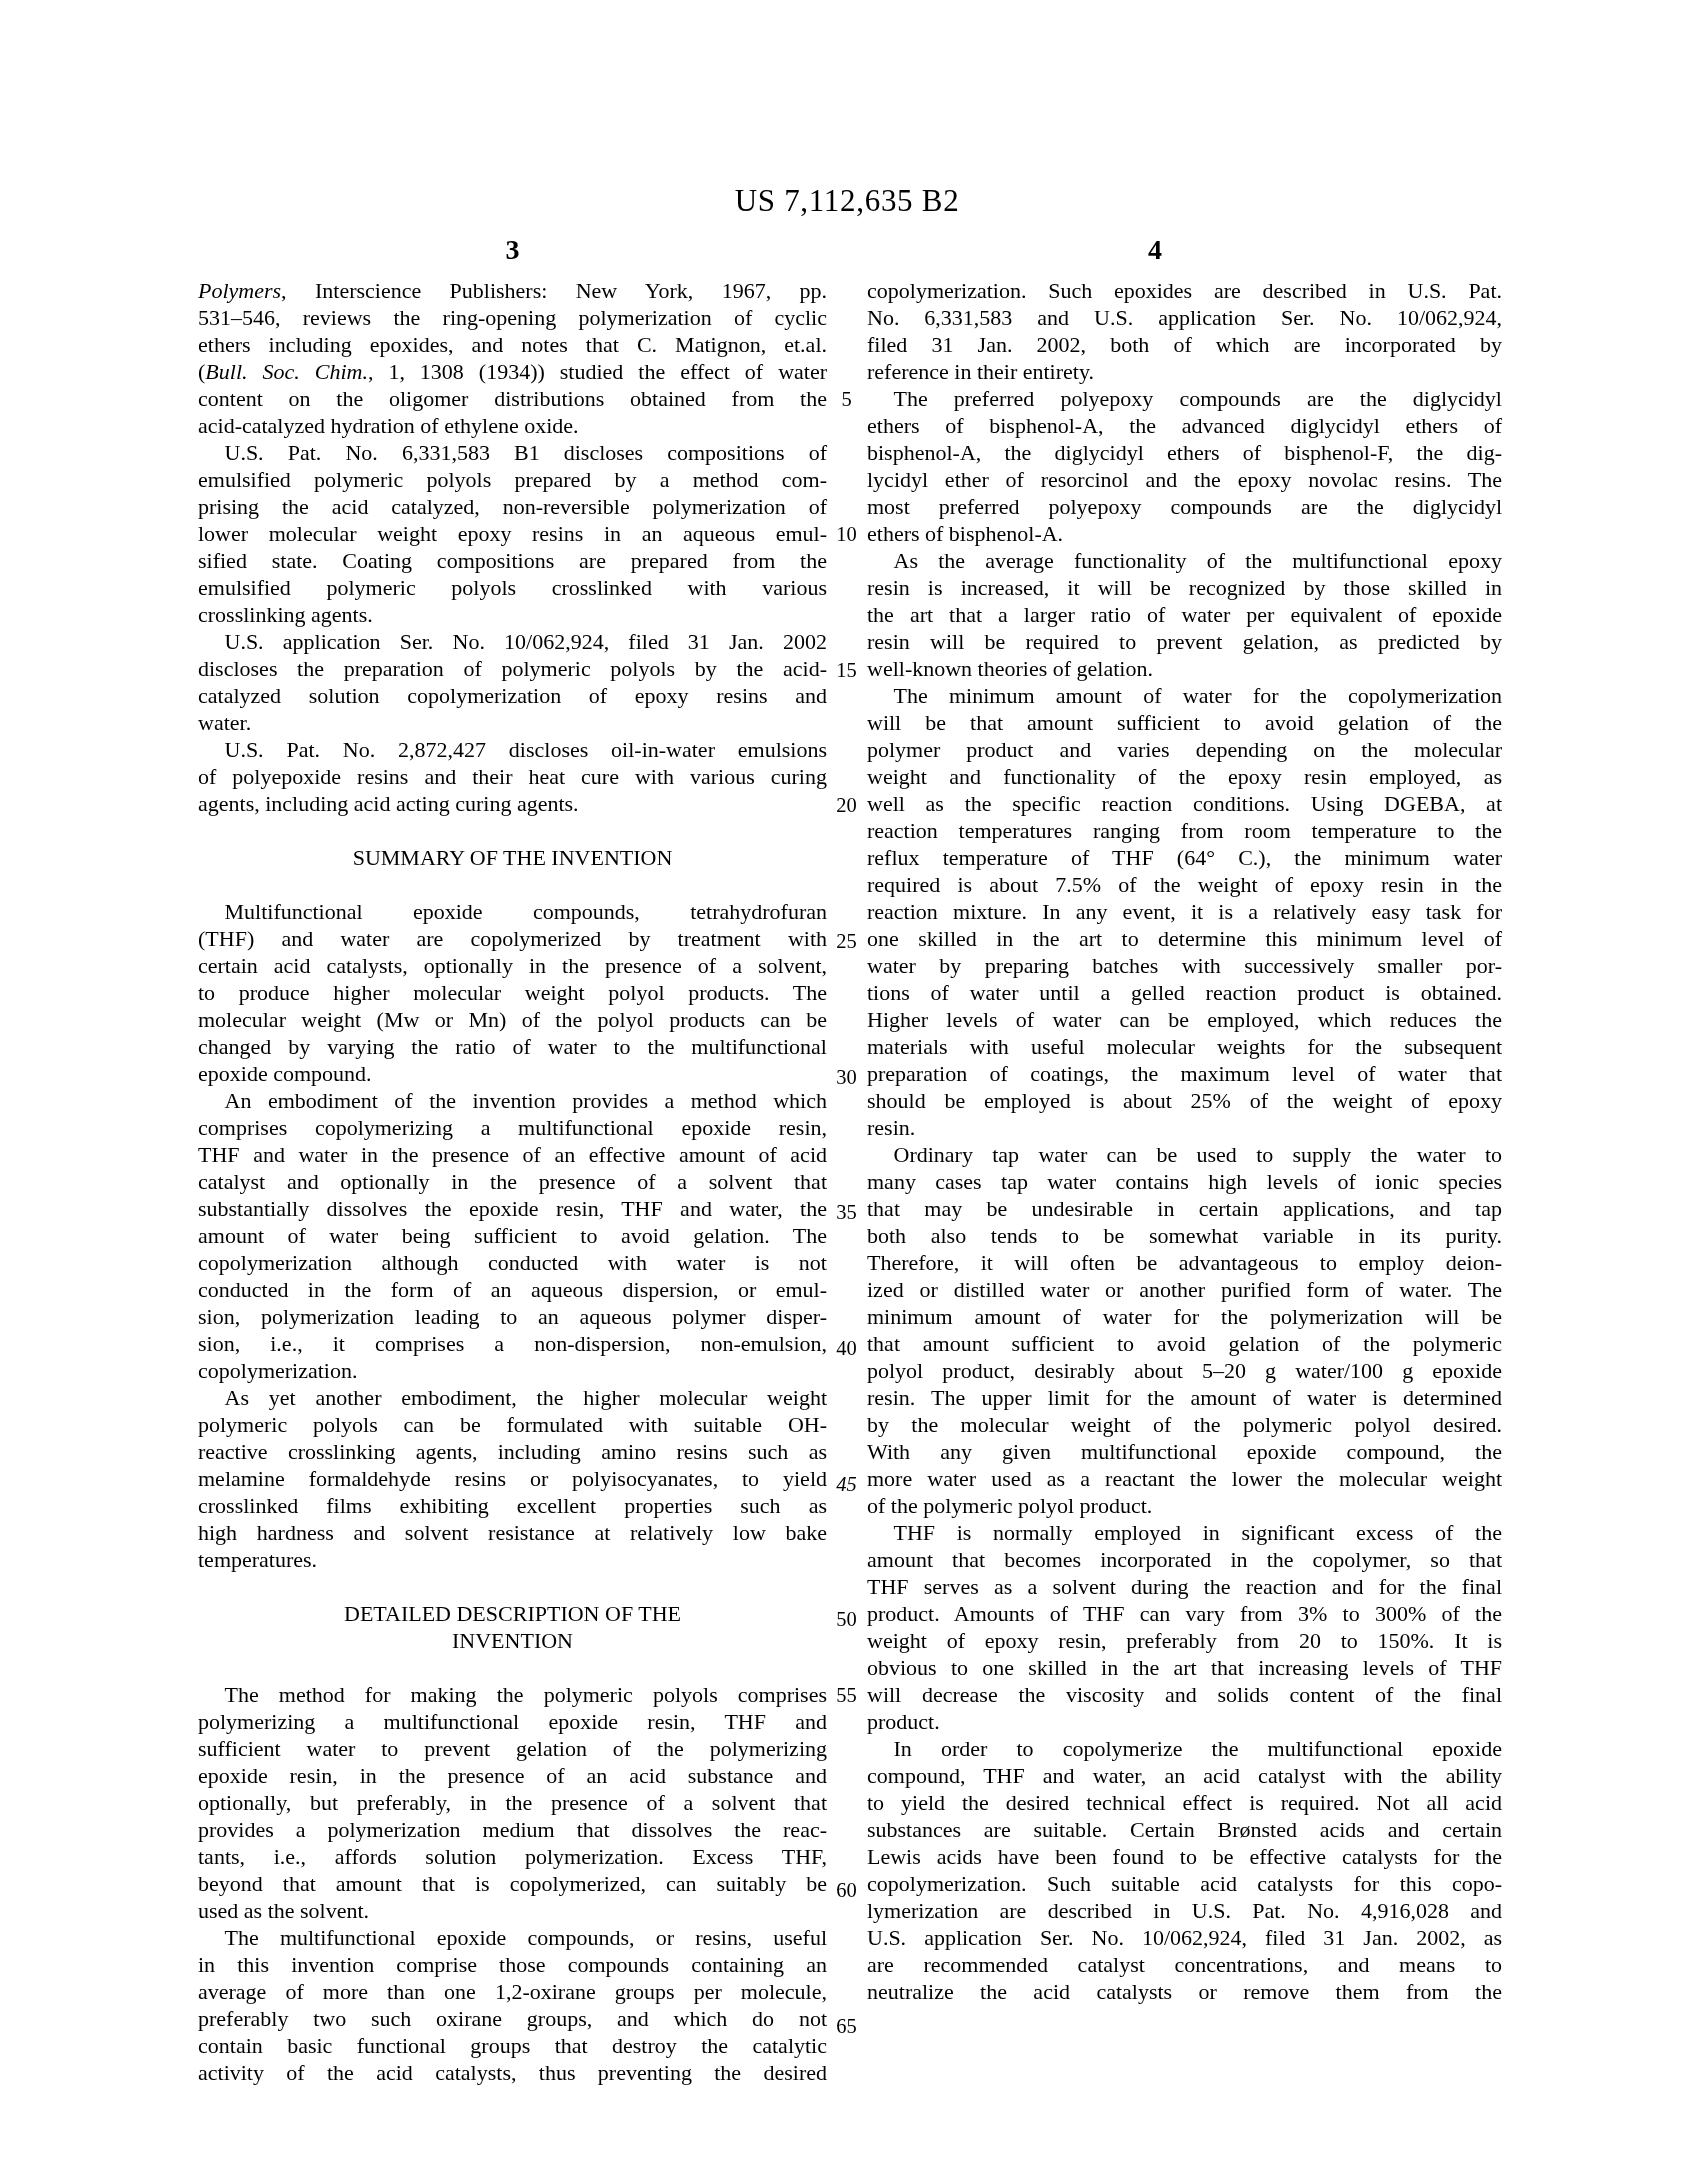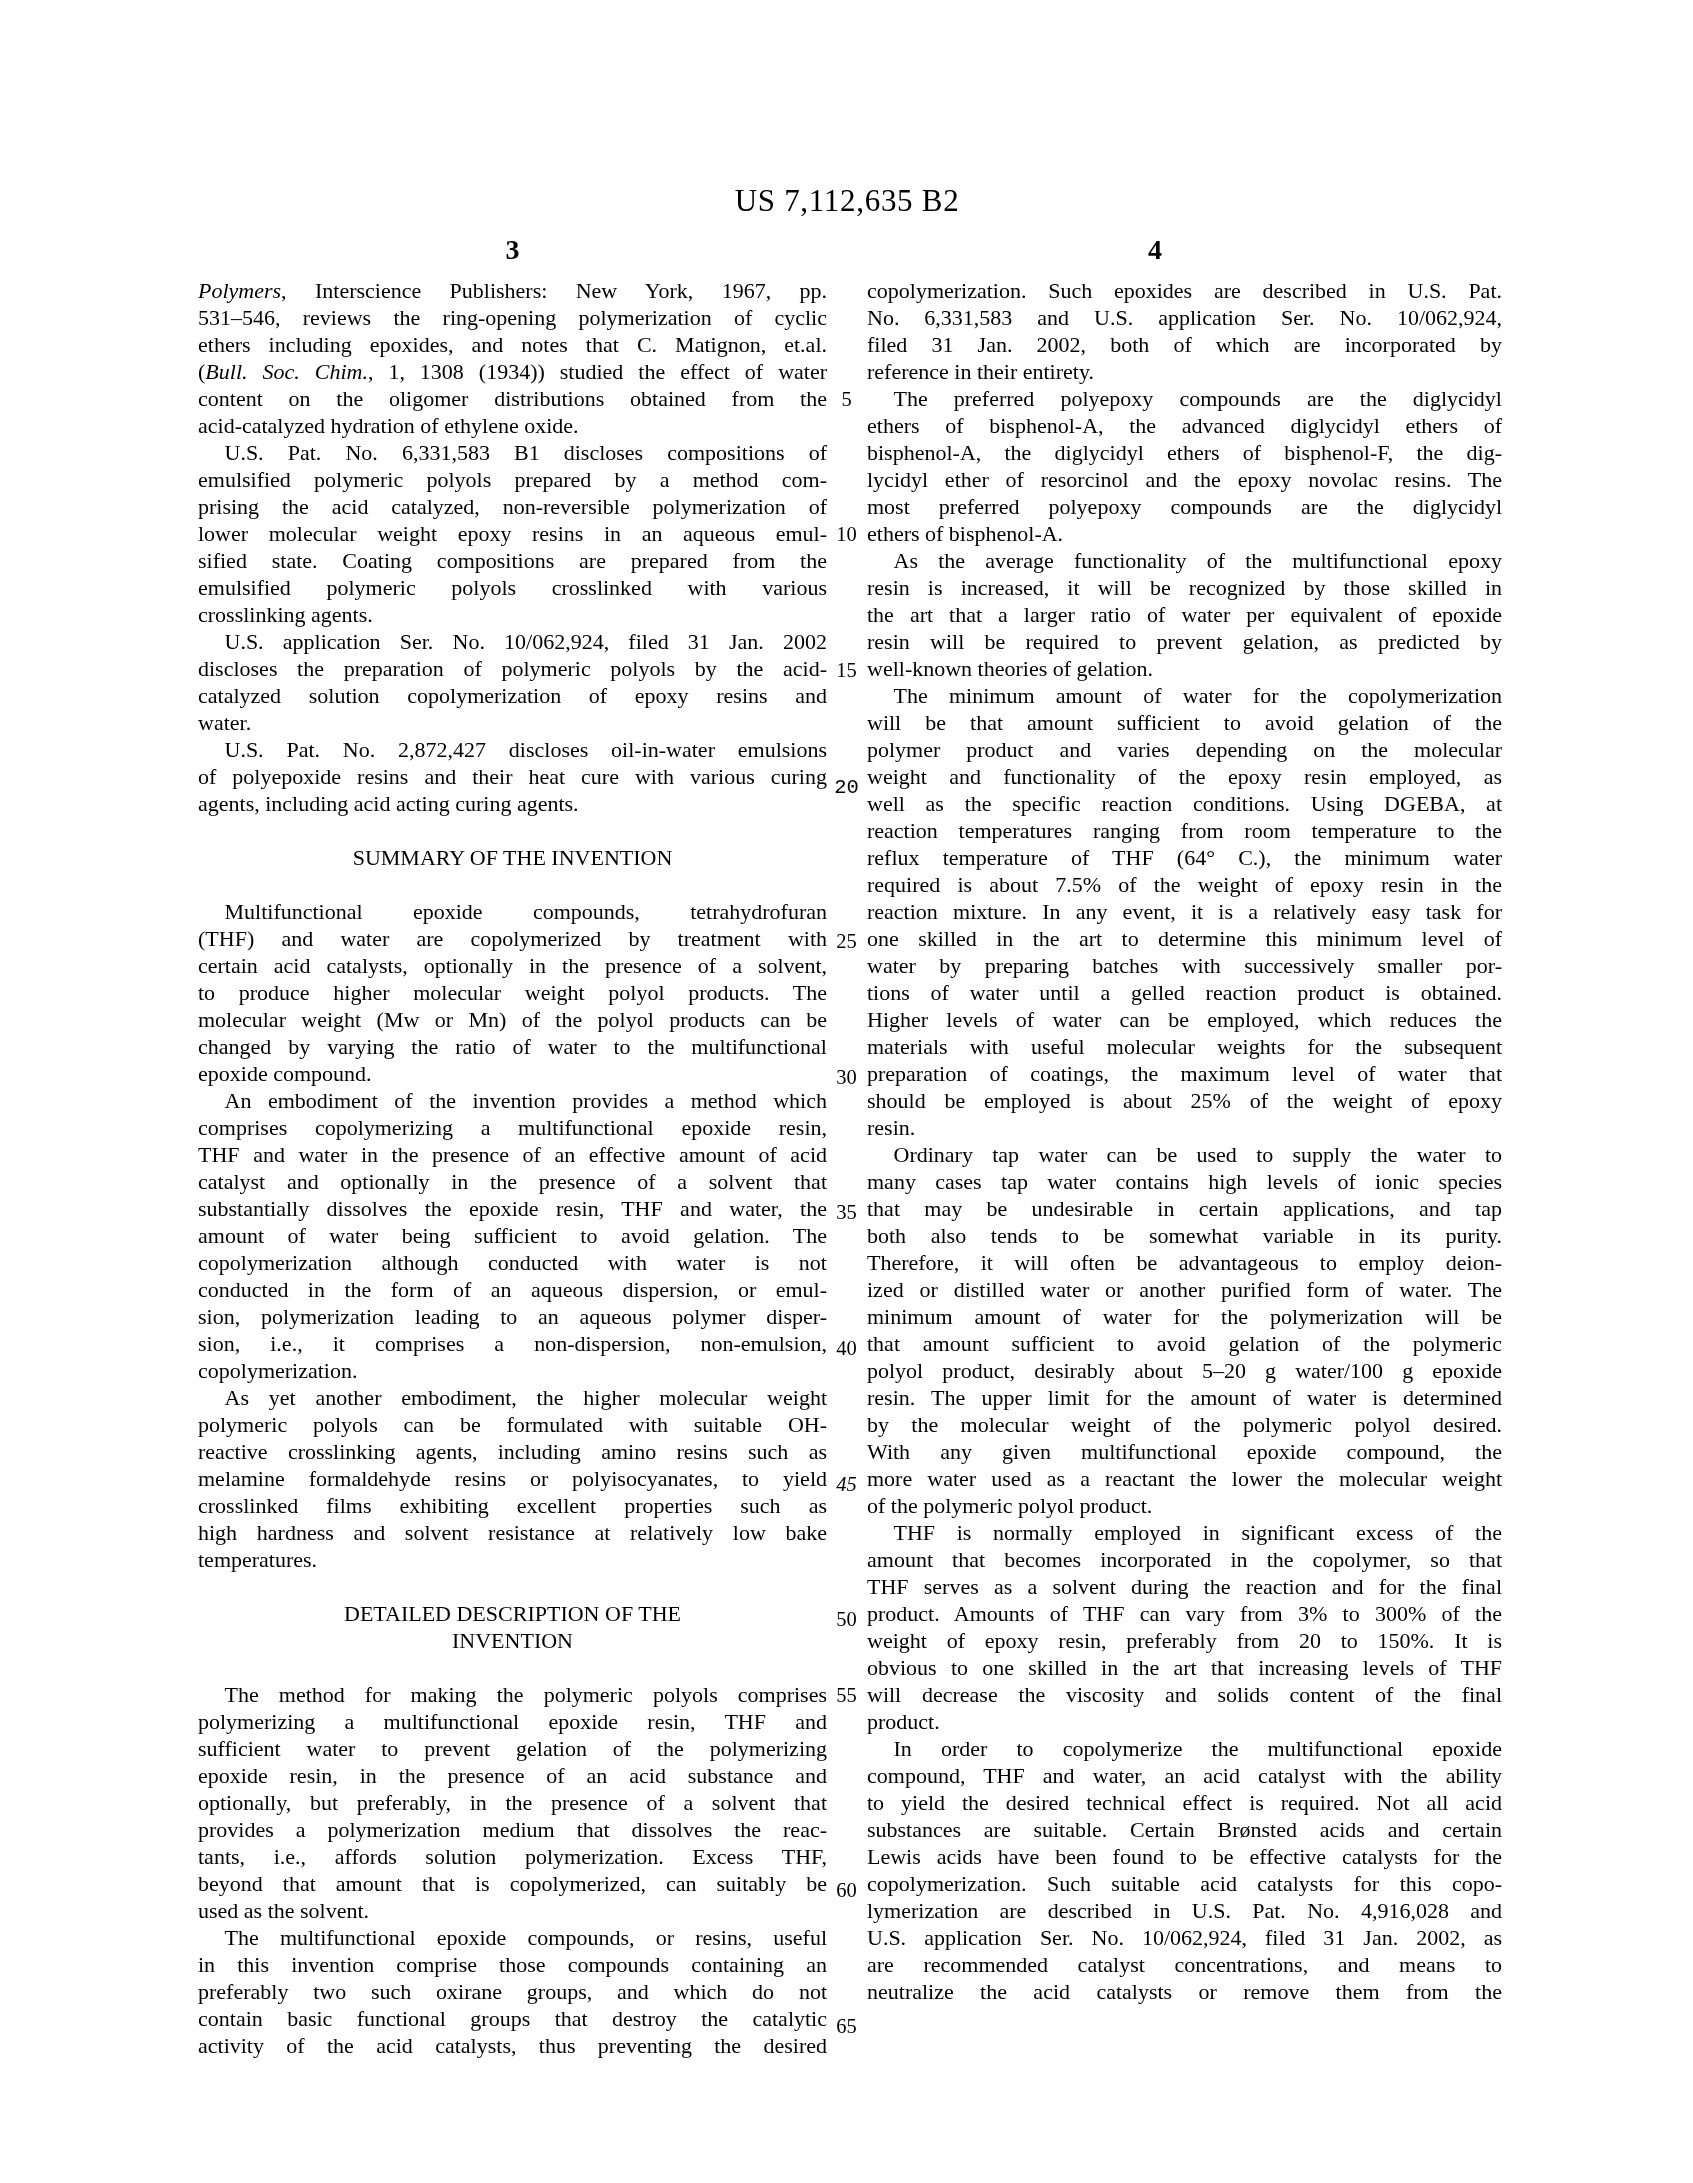--- a/index.html
+++ b/index.html
@@ -123,31 +123,32 @@
         <div class="line jl">epoxide resin, in the presence of an acid substance and</div>
         <div class="line jl">optionally, but preferably, in the presence of a solvent that</div>
         <div class="line jl">provides a polymerization medium that dissolves the reac-</div>
         <div class="line jl">tants, i.e., affords solution polymerization. Excess THF,</div>
         <div class="line jl">beyond that amount that is copolymerized, can suitably be</div>
         <div class="line">used as the solvent.</div>
       </div>
       <div class="para">
         <div class="line jl ind">The multifunctional epoxide compounds, or resins, useful</div>
         <div class="line jl">in this invention comprise those compounds containing an</div>
+        <div class="line jl">average of more than one 1,2-oxirane groups per molecule,</div>
         <div class="line jl">preferably two such oxirane groups, and which do not</div>
         <div class="line jl">contain basic functional groups that destroy the catalytic</div>
         <div class="line jl">activity of the acid catalysts, thus preventing the desired</div>
       </div>
     </div>
 
   <div class="gutter" id="gutter">
       <div class="gnum" style="top: 109px;">5</div>
       <div class="gnum" style="top: 244px;">10</div>
       <div class="gnum" style="top: 380px;">15</div>
-      <div class="gnum" style="top: 497px; font-family: Liberation Mono, monospace;">20</div>
+      <div class="gnum" style="top: 515px;">20</div>
       <div class="gnum" style="top: 651px;">25</div>
       <div class="gnum" style="top: 787px;">30</div>
       <div class="gnum" style="top: 922px;">35</div>
       <div class="gnum" style="top: 1058px;">40</div>
       <div class="gnum" style="top: 1194px; font-style: italic;">45</div>
       <div class="gnum" style="top: 1329px;">50</div>
       <div class="gnum" style="top: 1405px;">55</div>
       <div class="gnum" style="top: 1600px;">60</div>
       <div class="gnum" style="top: 1736px;">65</div>
     </div>

